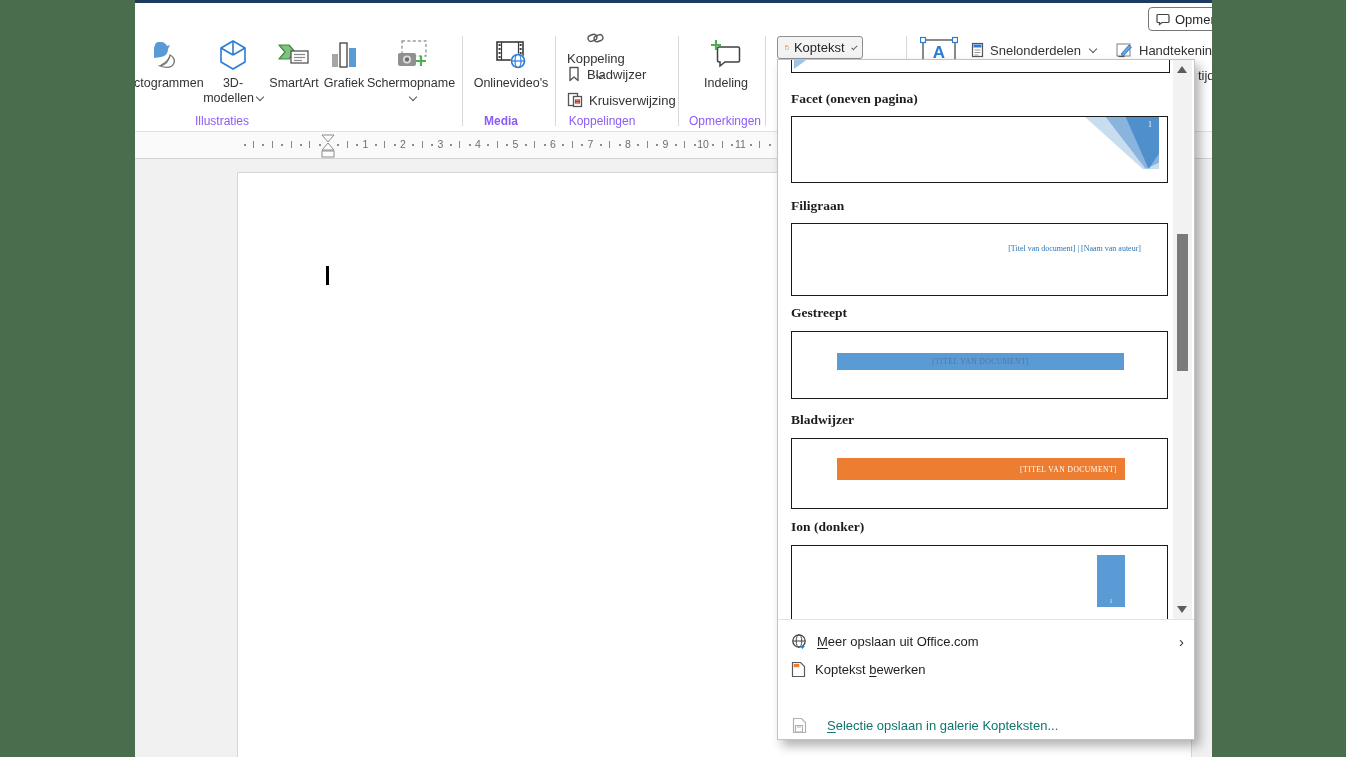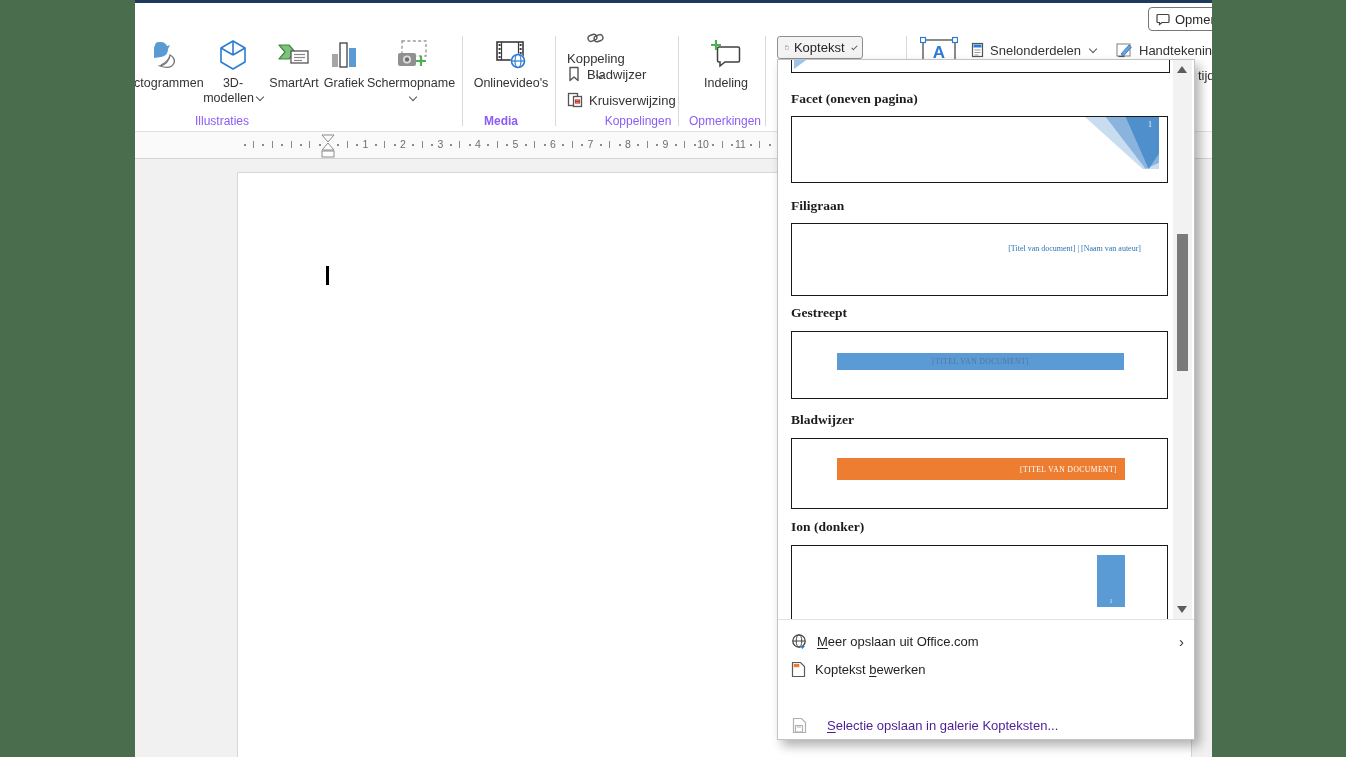--- a/index.html
+++ b/index.html
@@ -52,21 +52,21 @@
   #dropdown{
     left:642px;top:59px;width:418px;height:681px;background:#fff;
     border:1px solid #c3c3c3;box-shadow:5px 6px 10px rgba(0,0,0,.30);
     box-sizing:border-box;z-index:10;
   }
   #gallery{position:absolute;left:0;top:0;width:416px;height:559px;overflow:hidden;border-bottom:1px solid #e3e3e3;background:#fff;font-family:Liberation Serif, serif;}
   .sect-title{position:absolute;left:13px;font-size:13.5px;font-weight:bold;color:#1c1c1c;white-space:nowrap;}
   .pvbox{position:absolute;left:13px;width:377px;background:#fff;border:1.5px solid #1a1a1a;box-sizing:border-box;}
   .galmenu-item{position:absolute;left:0;width:416px;height:26px;display:flex;align-items:center;gap:9px;padding-left:13px;box-sizing:border-box;font-size:13px;color:#1f1f1f;}
   .galmenu-item u{text-underline-offset:2px;}
-  .disabled{color:#4c1d95;gap:20px;}
+  .disabled{color:#0f766e;gap:20px;}
   
   #sbar{position:absolute;left:395px;top:0;width:19px;height:559px;background:#f2f2f2;}
   .sarrow{position:absolute;left:4px;width:0;height:0;border-left:5.5px solid transparent;border-right:5.5px solid transparent;}
   #sthumb{position:absolute;left:4px;top:174px;width:11px;height:137px;background:#7a7a7a;}
   
   #facet-tri{position:absolute;right:8px;top:0;width:74px;height:52px;}
   .tri{position:absolute;left:0;top:0;width:100%;height:100%;}
   .pv-blue-text{position:absolute;right:26px;top:20px;font-size:8px;color:#2e74b5;white-space:nowrap;}
   .pv-bar-blue{position:absolute;left:45px;top:21px;width:287px;height:17px;background:#5b9bd5;display:flex;align-items:center;justify-content:center;font-size:7.5px;color:#55759b;letter-spacing:.5px;}
   .pv-bar-orange{position:absolute;left:45px;top:19px;width:288px;height:22px;background:#ed7d31;display:flex;align-items:center;justify-content:flex-end;padding-right:8px;box-sizing:border-box;font-size:7.5px;color:#fff;letter-spacing:.5px;}
@@ -202,21 +202,21 @@
     </div>
     <div class="smallbtn" style="left:432px;top:61px;">
       <svg width="16" height="16" viewBox="0 0 16 16">
         <rect x="1.5" y="1.5" width="9" height="12" fill="#fff" stroke="#555" stroke-width="1.3"></rect>
         <rect x="6.5" y="4.5" width="8" height="10" fill="#fff" stroke="#555" stroke-width="1.3"></rect>
         <rect x="8.5" y="8" width="4" height="3" fill="none" stroke="#c0392b" stroke-width="1.2"></rect>
         <line x1="9" y1="9.5" x2="12" y2="9.5" stroke="#c0392b" stroke-width="1.4"></line>
       </svg>
       <span>Kruisverwijzing</span>
     </div>
-    <div class="grouplabel" style="left:448px;width:110px;">Koppelingen</div>
+    <div class="grouplabel" style="left:412px;width:110px;">Koppelingen</div>
     <div class="vsep" style="left:543px;"></div>
 
     <div class="bigbtn" style="left:552px;width:78px;">
       <div class="ic">
         <svg width="34" height="32" viewBox="0 0 34 32">
           <path d="M10 8h19a1.5 1.5 0 0 1 1.5 1.5v12a1.5 1.5 0 0 1-1.5 1.5H16l-5 4v-4h-1a1.5 1.5 0 0 1-1.5-1.5v-12A1.5 1.5 0 0 1 10 8z" fill="#fff" stroke="#404040" stroke-width="1.5"></path>
           <path d="M7 1v10M2 6h10" stroke="#4caf50" stroke-width="2.2"></path>
         </svg>
       </div>
       <div class="lbl">Indeling</div>

